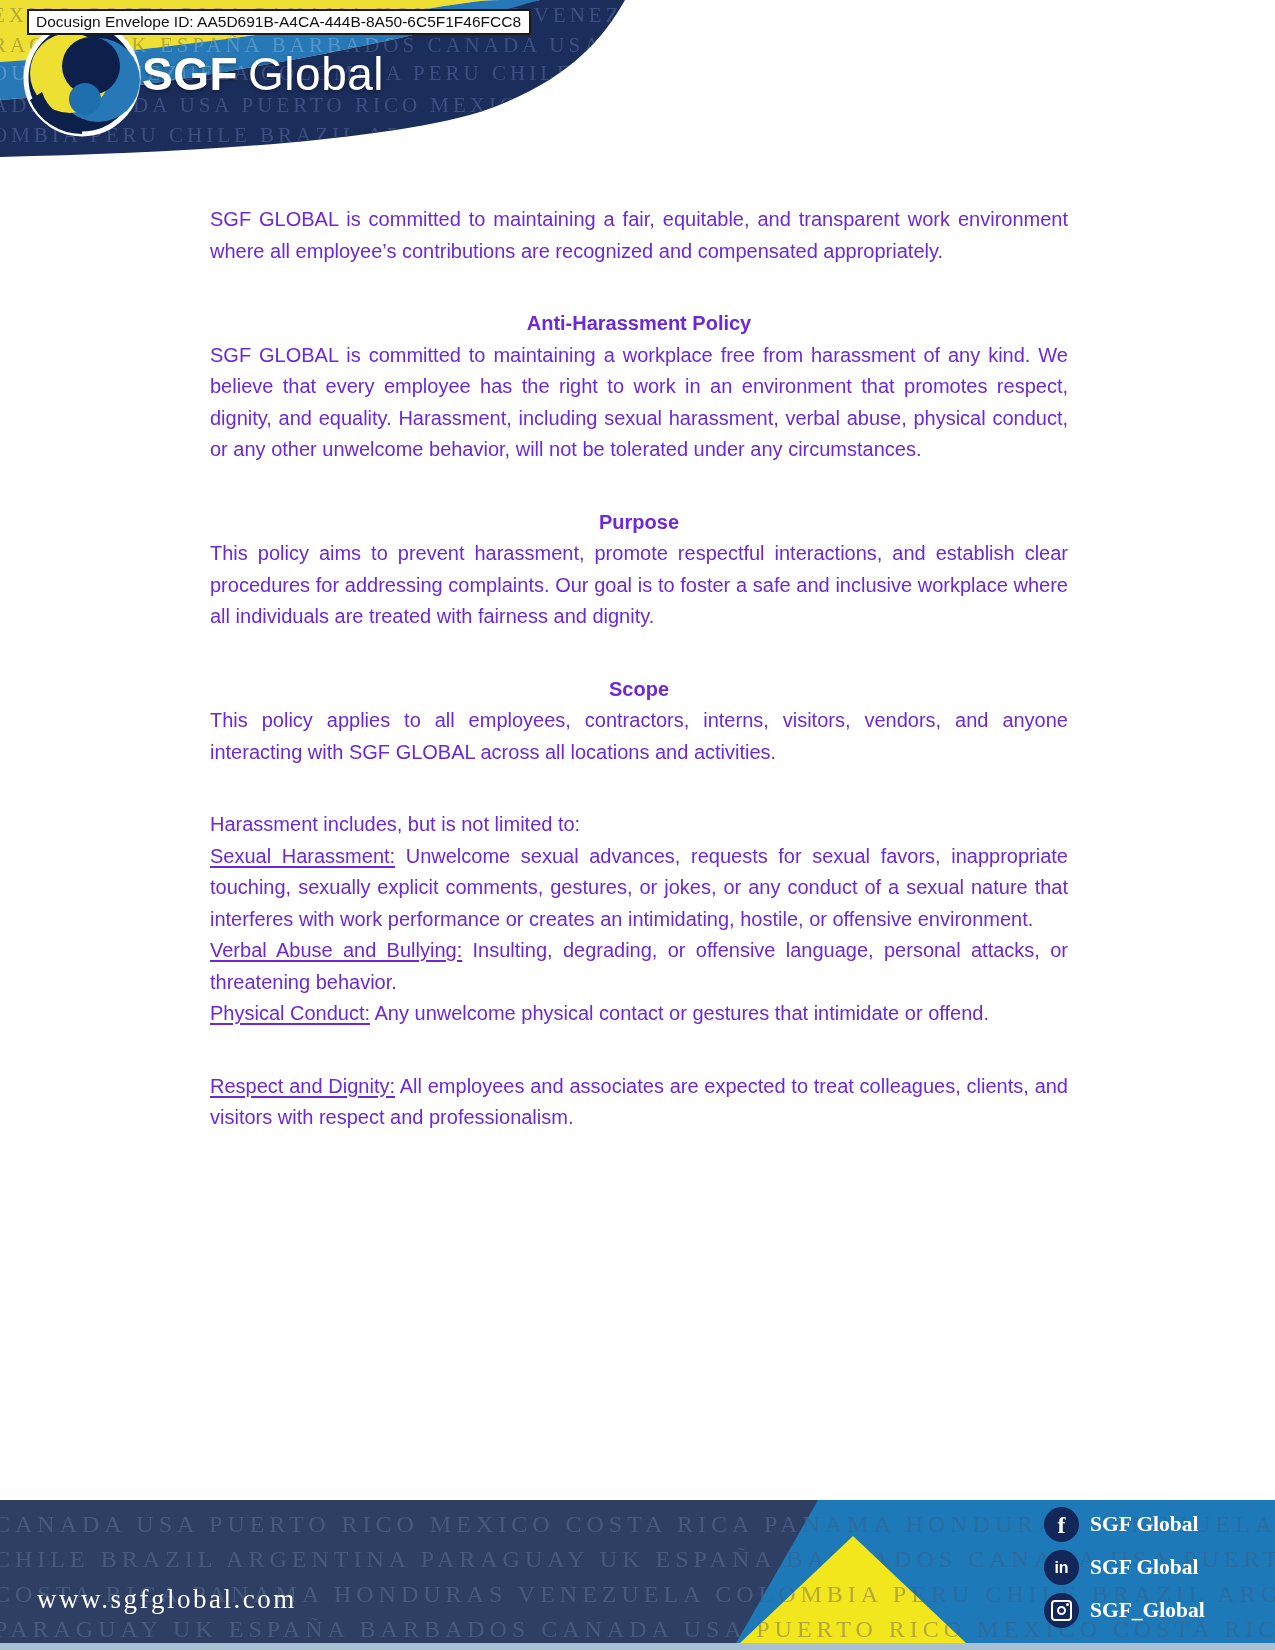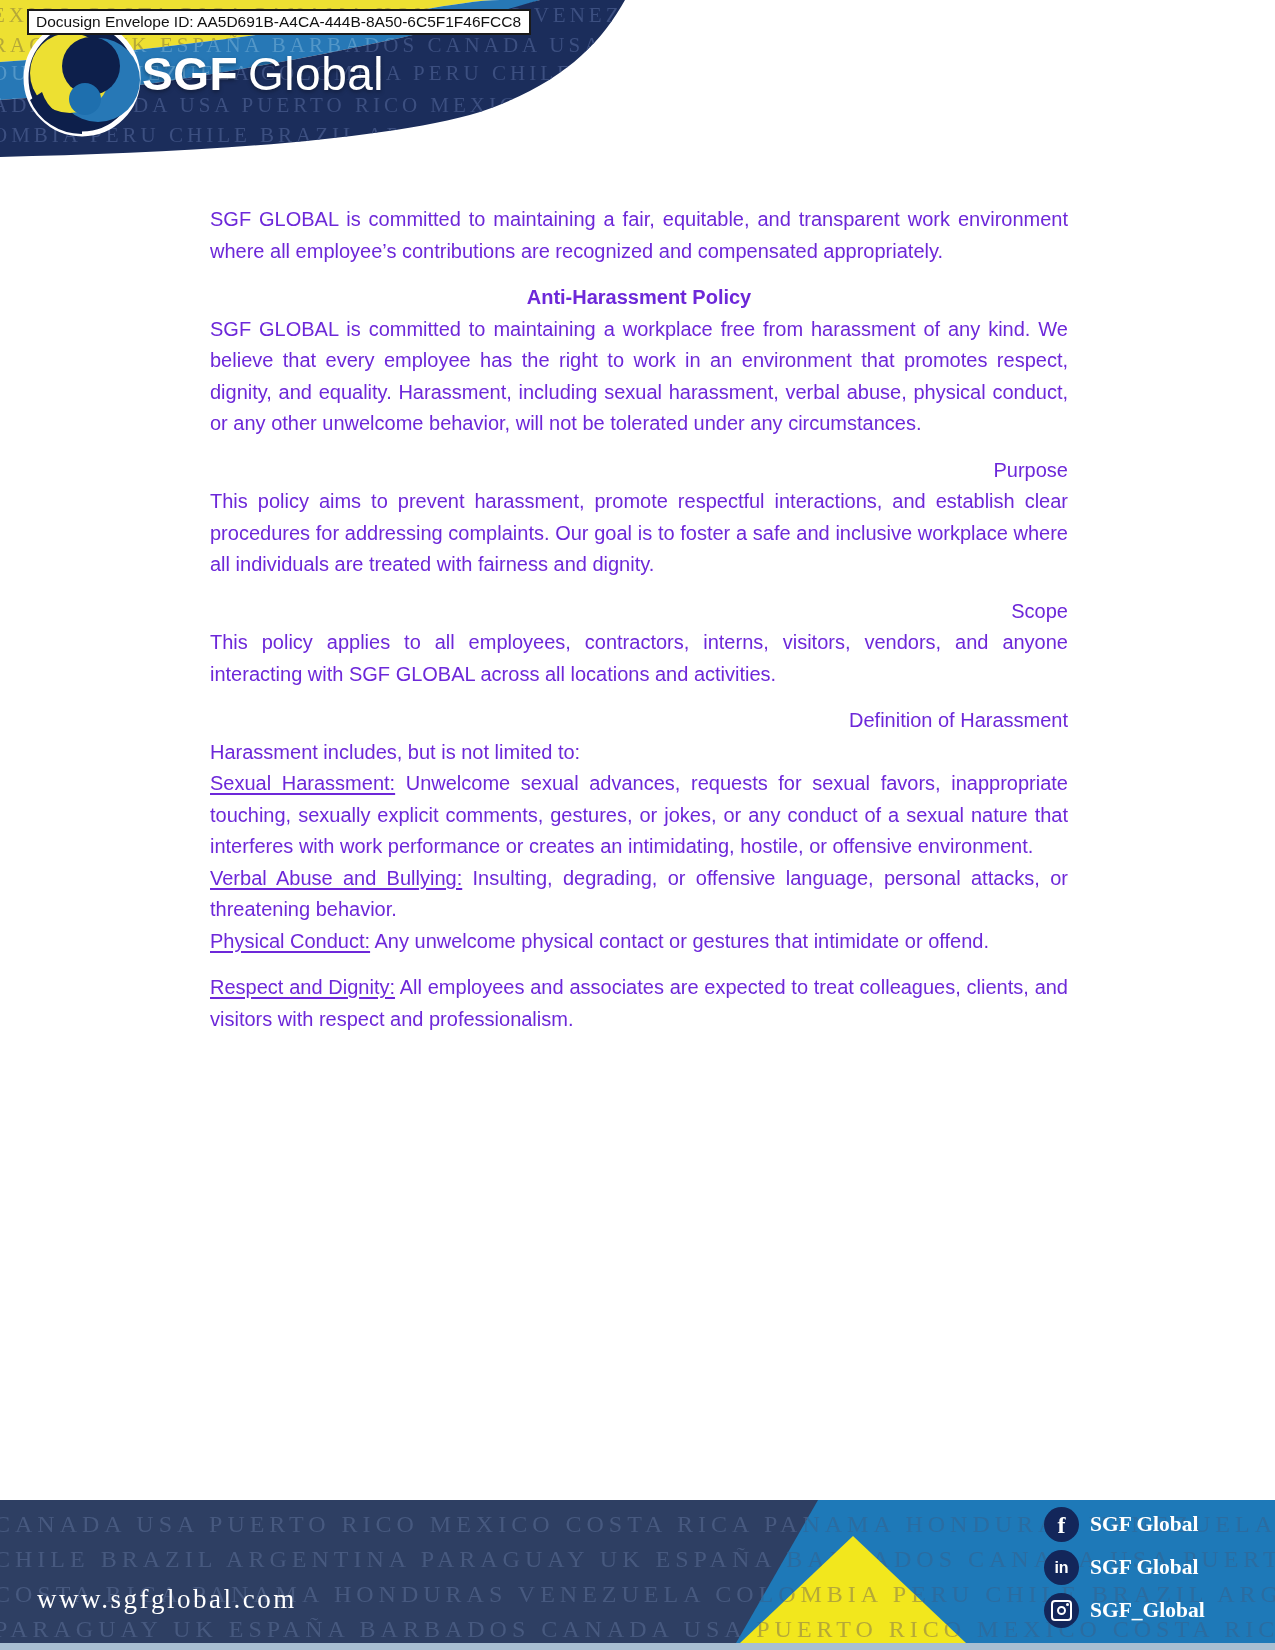--- a/index.html
+++ b/index.html
@@ -12,23 +12,23 @@
         padding:1px 8px 2px 7px;font-size:15.5px;color:#111;line-height:19px;white-space:nowrap;z-index:5;}
   .logo-wordmark{position:absolute;left:142px;top:47px;z-index:4;color:#ffffff;font-size:46px;
         letter-spacing:.5px;text-shadow:0 2px 4px rgba(0,0,0,.35);white-space:nowrap;}
   .logo-wordmark .b{font-weight:700;}
   .logo-wordmark .r{font-weight:400;margin-left:10px;}
 
   
   .doc-body{position:absolute;left:210px;top:204px;width:858px;font-size:20px;line-height:31.5px;
         color:#6d28d9;text-align:justify;}
   .doc-body p,.doc-body h2,.doc-body h3{margin:0;padding:0;font-size:20px;line-height:31.5px;}
-  .section{margin-top:15px;}
+  .section{margin-top:41px;}
   .center-heading{text-align:center;font-weight:700;}
-  .sub-heading{font-weight:400;text-align:right;}
+  .sub-heading{font-weight:700;text-align:center;}
   .lead{text-decoration:underline;text-decoration-thickness:1.5px;text-underline-offset:3px;}
 
   
   .footer{position:absolute;left:0;top:1500px;width:1275px;height:150px;}
   .website{position:absolute;left:37px;top:1584px;z-index:6;color:#ffffff;
         font-family:"Liberation Serif",serif;font-size:27px;letter-spacing:2.5px;}
   .social{position:absolute;left:1044px;top:1507px;z-index:6;}
   .social-row{display:flex;align-items:center;height:35px;margin-bottom:8px;}
   .social-circle{width:35px;height:35px;border-radius:50%;background:#13265a;color:#fff;
         display:flex;align-items:center;justify-content:center;flex:0 0 35px;}
@@ -111,21 +111,20 @@
       <h3 class="sub-heading">Purpose</h3>
       <p>This policy aims to prevent harassment, promote respectful interactions, and establish clear procedures for addressing complaints. Our goal is to foster a safe and inclusive workplace where all individuals are treated with fairness and dignity.</p>
     </div>
 
     <div class="section">
       <h3 class="sub-heading">Scope</h3>
       <p>This policy applies to all employees, contractors, interns, visitors, vendors, and anyone interacting with SGF GLOBAL across all locations and activities.</p>
     </div>
 
     <div class="section">
-      <h3 class="sub-heading">Definition of Harassment</h3>
       <p>Harassment includes, but is not limited to:</p>
       <p><span class="lead">Sexual Harassment:</span><span> Unwelcome sexual advances, requests for sexual favors, inappropriate touching, sexually explicit comments, gestures, or jokes, or any conduct of a sexual nature that interferes with work performance or creates an intimidating, hostile, or offensive environment.</span></p>
       <p><span class="lead">Verbal Abuse and Bullying:</span><span> Insulting, degrading, or offensive language, personal attacks, or threatening behavior.</span></p>
       <p><span class="lead">Physical Conduct:</span><span> Any unwelcome physical contact or gestures that intimidate or offend.</span></p>
     </div>
 
     <div class="section">
       <p><span class="lead">Respect and Dignity:</span><span> All employees and associates are expected to treat colleagues, clients, and visitors with respect and professionalism.</span></p>
     </div>
 

